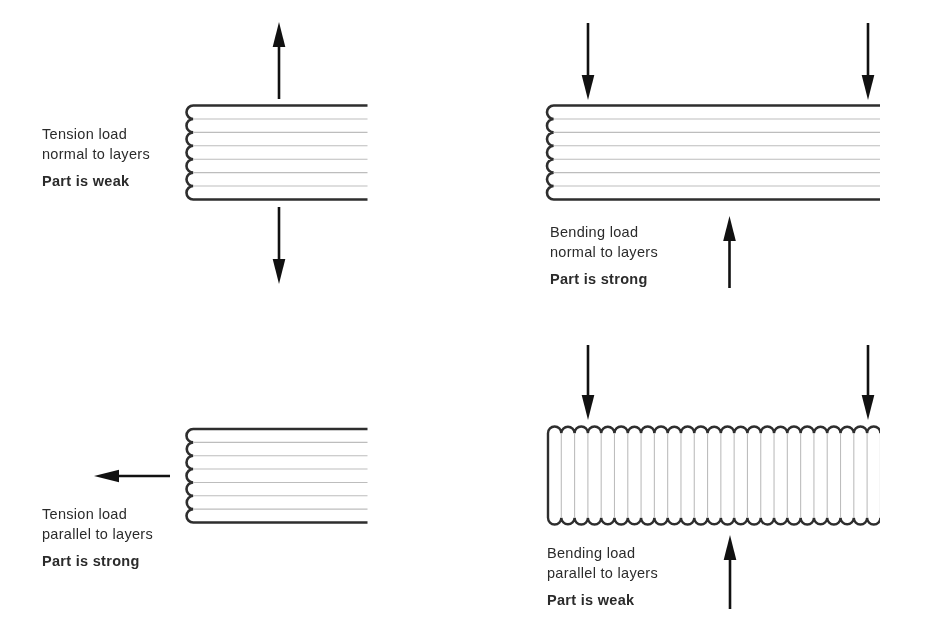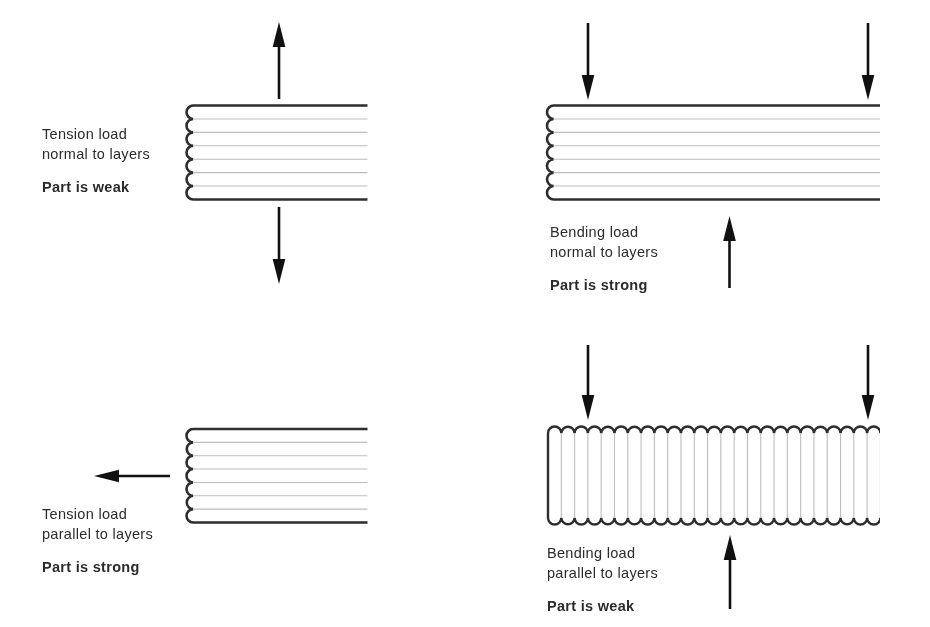--- a/index.html
+++ b/index.html
@@ -13,21 +13,21 @@
   .diagram-svg{position:absolute;left:0;top:0;}
   .label{
     position:absolute;
     font-size:14.5px;
     line-height:19.5px;
     letter-spacing:0.3px;
     color:#2b2b2b;
     white-space:nowrap;
   }
   .lline{font-weight:normal;}
-  .emph{font-weight:bold;margin-top:14px;}
+  .emph{font-weight:bold;margin-top:8px;}
 </style>
 </head>
 <body>
 
 <div class="canvas">
 
   <svg id="diagram-svg" class="diagram-svg" width="930" height="627" viewBox="0 0 930 627">
       <path d="M 367.5 105.5 L 193.21 105.5 A 6.71 6.71 0 0 0 193.21 118.93 A 6.71 6.71 0 0 0 193.21 132.36 A 6.71 6.71 0 0 0 193.21 145.79 A 6.71 6.71 0 0 0 193.21 159.21 A 6.71 6.71 0 0 0 193.21 172.64 A 6.71 6.71 0 0 0 193.21 186.07 A 6.71 6.71 0 0 0 193.21 199.5 L 367.5 199.5" fill="none" stroke="#2e2e2e" stroke-width="2.6"></path>
       <line x1="193.21" y1="118.93" x2="367.5" y2="118.93" stroke="#bdbdbd" stroke-width="1.1"></line>
       <line x1="193.21" y1="132.36" x2="367.5" y2="132.36" stroke="#bdbdbd" stroke-width="1.1"></line>

